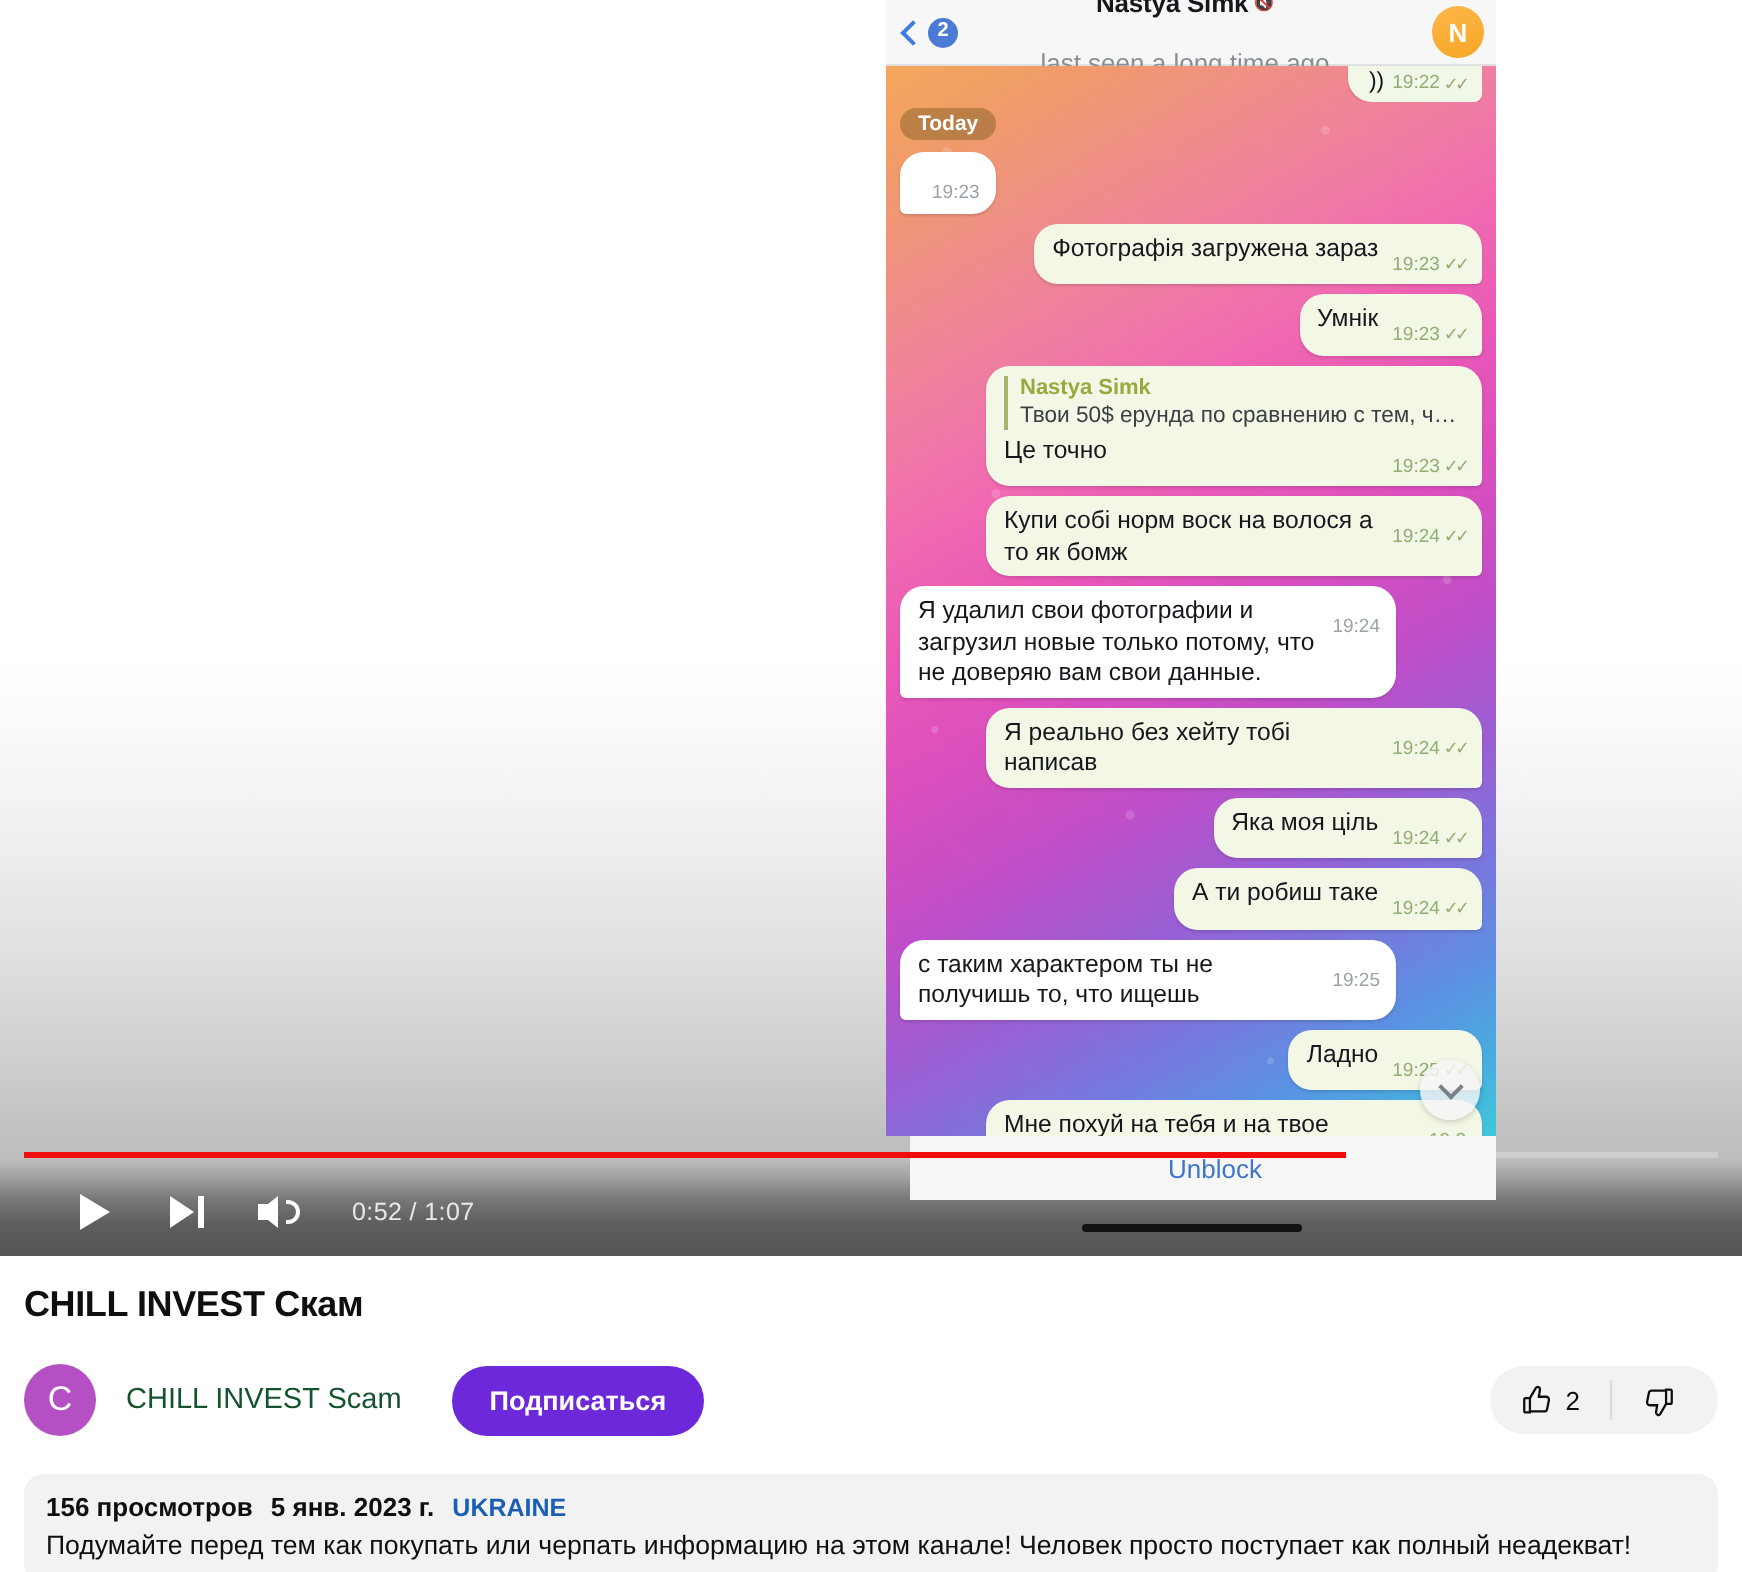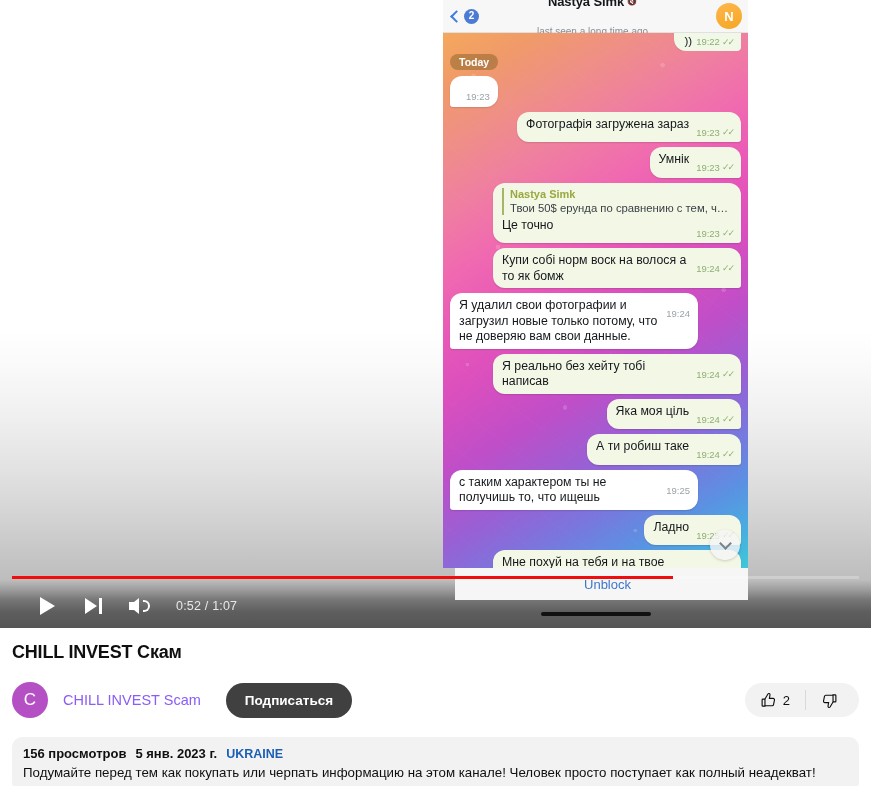--- a/index.html
+++ b/index.html
@@ -63,21 +63,21 @@
     flex: 1 1 auto; text-align: center;
     margin-left: -10px;
   }
   .tg-name {
     font-size: 13px; font-weight: 700; color: #14181c;
     letter-spacing: -0.1px; line-height: 14px;
     display: flex; align-items: center; justify-content: center; gap: 3px;
   }
   .mute-icon { font-size: 8px; color: #8a8f94; }
   .tg-sub {
-    font-size: 10px; color: #8a8f94; line-height: 12px;
+    font-size: 13px; color: #8a8f94; line-height: 12px;
     margin-top: 17px;
   }
   .tg-avatar {
     width: 26px; height: 26px; border-radius: 50%;
     background: linear-gradient(160deg,#ffb74d,#f5a623);
     color: #fff; font-size: 13px; font-weight: 600;
     display: flex; align-items: center; justify-content: center;
     flex: 0 0 auto;
   }
 
@@ -285,26 +285,26 @@
     margin-top: 14px; height: 46px;
   }
   .ch-avatar {
     width: 36px; height: 36px; border-radius: 50%;
     background: #b44fc4; color: #fff;
     font-size: 17px; font-weight: 500;
     display: flex; align-items: center; justify-content: center;
     flex: 0 0 auto;
   }
   .ch-name {
-    font-size: 14.5px; color: #8b5cf6; font-weight: 400;
+    font-size: 14.5px; color: #14532d; font-weight: 400;
     margin-left: 15px; white-space: nowrap;
   }
   .sub-btn {
     margin-left: 25px;
-    background: #404040; color: #fff;
+    background: #6d28d9; color: #fff;
     font-size: 13.5px; font-weight: 600;
     padding: 10px 19px; border-radius: 20px;
     border: none; cursor: pointer; white-space: nowrap;
   }
   .lk-group {
     margin-left: auto; display: flex; align-items: center;
     background: #f2f2f2; border-radius: 20px; height: 34px;
   }
   .lk-btn {
     display: flex; align-items: center; gap: 6px;

